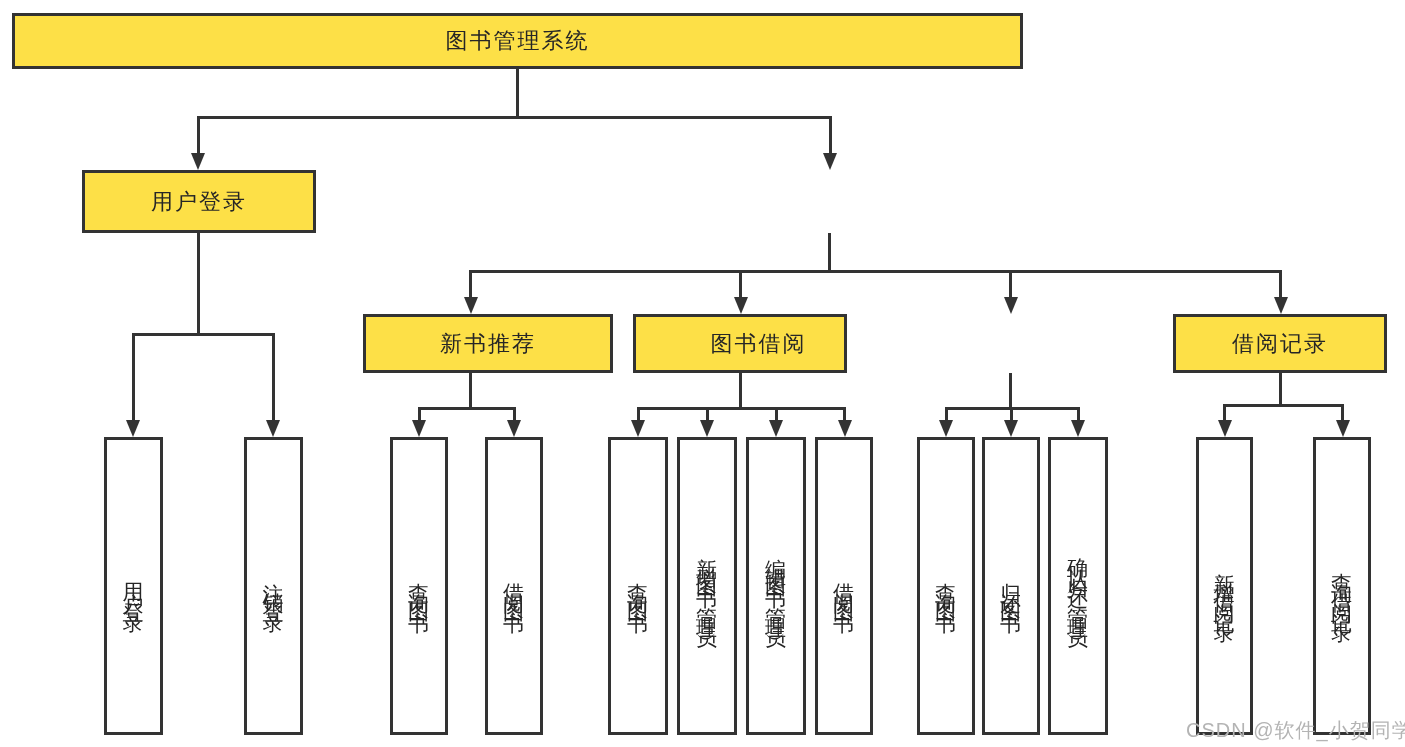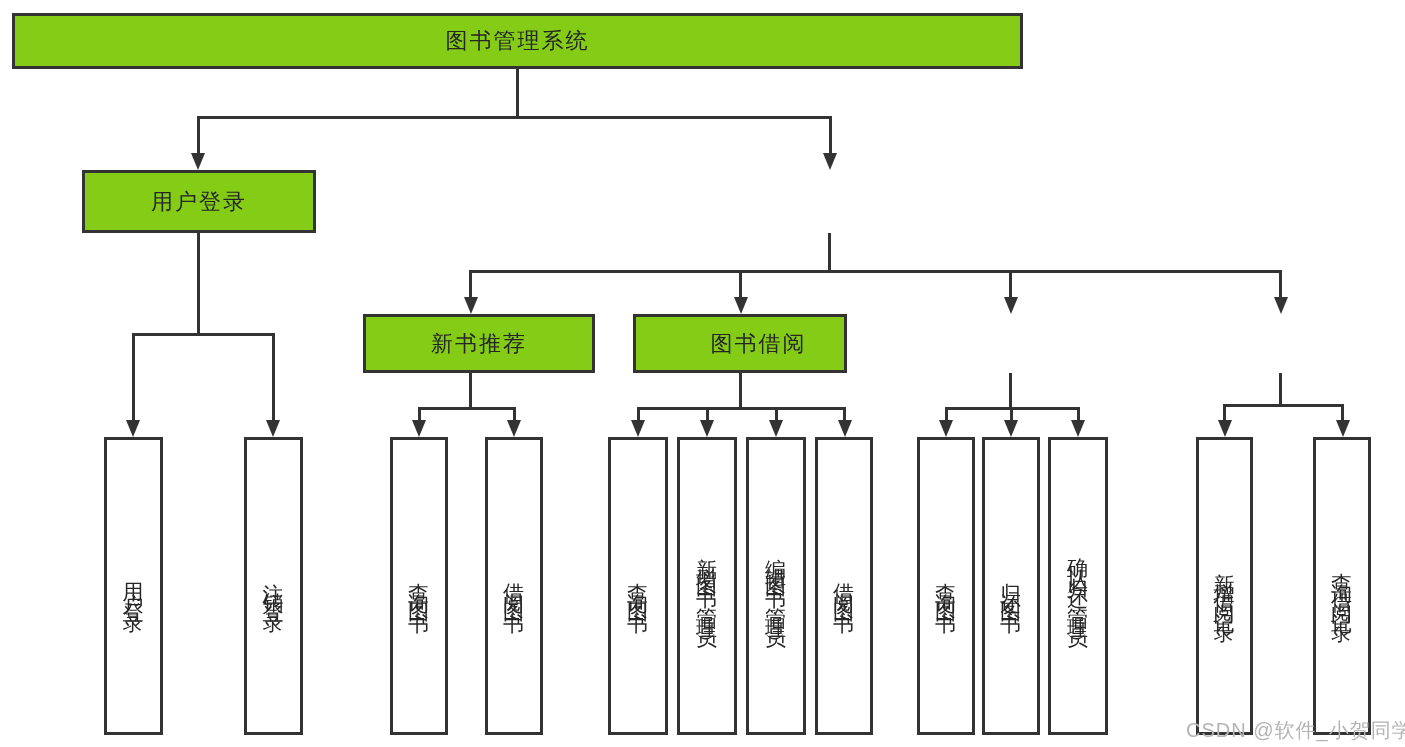--- a/index.html
+++ b/index.html
@@ -1,21 +1,21 @@
 <!DOCTYPE html>
 <html style="--line: #333333; --text: #262626; --watermark: #b4b4b4; --background: #ffffff;"><head>
 <meta charset="utf-8">
 <style>
   html,body{margin:0;padding:0;background:#fff;}
   #stage{
     position:relative;width:1405px;height:747px;background:var(--background,#ffffff);
     font-family:"Liberation Sans","DejaVu Sans",sans-serif;overflow:hidden;
   }
   .box{
-    position:absolute;box-sizing:border-box;background:#84cc16;
+    position:absolute;box-sizing:border-box;background:#fde047;
     border:3px solid var(--line,#333333);
     display:flex;align-items:center;justify-content:center;
     color:var(--text,#262626);font-size:22px;letter-spacing:2px;white-space:nowrap;
   }
   .vbox{
     position:absolute;box-sizing:border-box;background:#fff;
     border:3px solid var(--line,#333333);
     display:flex;align-items:center;justify-content:center;
     color:var(--text,#262626);
   }
@@ -65,25 +65,28 @@
   <div class="seg" style="left:469px;top:270px;width:813px;height:3px;"></div>
   <div class="seg" style="left:469px;top:270px;width:3px;height:28px;"></div>
   <div class="seg" style="left:739px;top:270px;width:3px;height:28px;"></div>
   <div class="seg" style="left:1009px;top:270px;width:3px;height:28px;"></div>
   <div class="seg" style="left:1279px;top:270px;width:3px;height:28px;"></div>
   <div class="arrow" style="left:464px;top:297px;"></div>
   <div class="arrow" style="left:734px;top:297px;"></div>
   <div class="arrow" style="left:1004px;top:297px;"></div>
   <div class="arrow" style="left:1274px;top:297px;"></div>
 
-  <div class="box" style="left:363px;top:314px;width:232px;height:59px;text-align:center;">
+  <div class="box" style="left:363px;top:314px;width:250px;height:59px;text-align:center;">
     <span>新书推荐</span>
   </div>
   <div class="box" style="left:633px;top:314px;width:214px;height:59px;padding-left:37px;">
     <span>图书借阅</span>
+  </div>
+  <div class="box" style="left:1173px;top:314px;width:214px;height:59px;">
+    <span>借阅记录</span>
   </div>
 
   <div class="seg" style="left:469px;top:373px;width:3px;height:37px;"></div>
   <div class="seg" style="left:418px;top:407px;width:98px;height:3px;"></div>
   <div class="seg" style="left:418px;top:407px;width:3px;height:13px;"></div>
   <div class="seg" style="left:513px;top:407px;width:3px;height:13px;"></div>
   <div class="arrow" style="left:412px;top:420px;"></div>
   <div class="arrow" style="left:507px;top:420px;"></div>
 
   <div class="seg" style="left:739px;top:373px;width:3px;height:37px;"></div>

